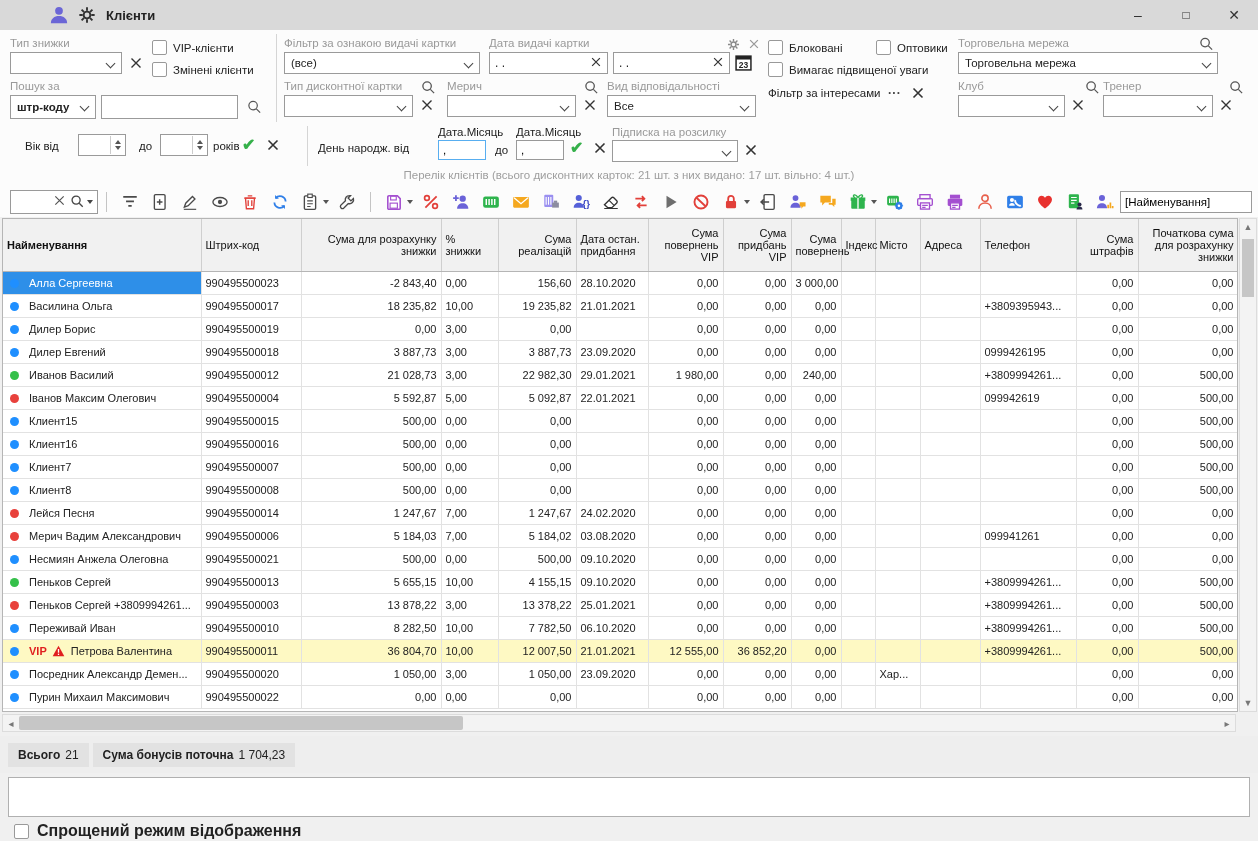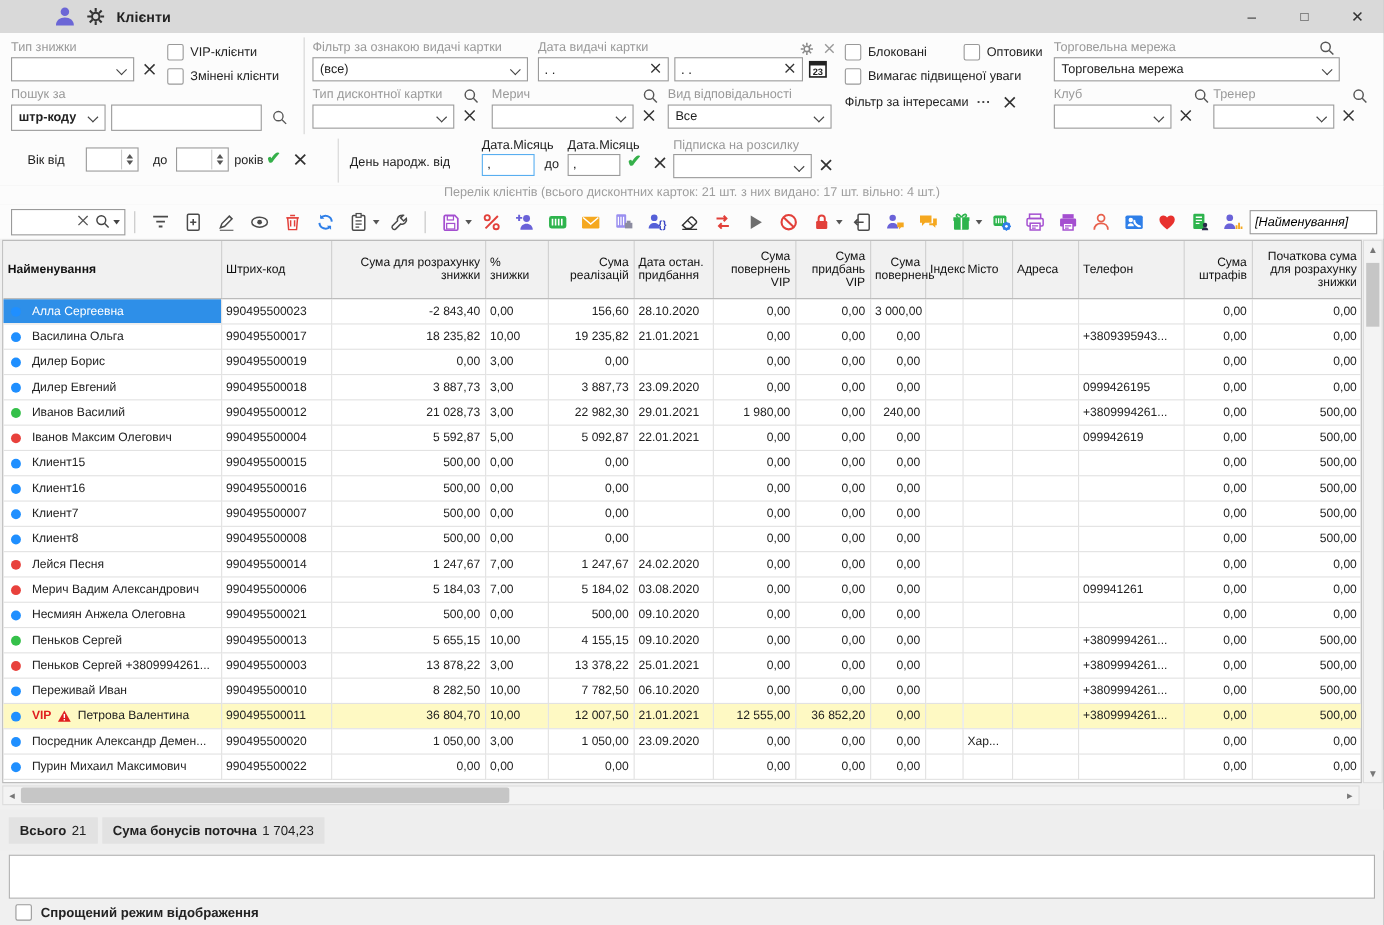--- a/index.html
+++ b/index.html
@@ -45,21 +45,21 @@
   .toolbar{position:absolute;top:186px;left:0;right:0;height:31px;background:#fcfcfc;
     display:flex;align-items:center;padding-left:10px;}
   .tsearch{width:121px;height:24px;background:#fff;border:1px solid #9a9a9a;box-sizing:border-box;
     display:flex;align-items:center;justify-content:flex-end;padding-right:4px;gap:4px;}
   .tsep{width:1px;height:20px;background:#c4c4c4;margin:0 8px;}
   .tbicon{position:relative;width:20px;height:20px;margin:0 5px;display:flex;align-items:center;
     justify-content:center;cursor:default;}
   .tbicon.hasdd{margin-right:12px;}
   .tbicon .caret{position:absolute;right:-9px;top:8px;width:0;height:0;
     border-left:3.5px solid transparent;border-right:3.5px solid transparent;border-top:4px solid #555;}
-  .name-filter{margin-left:auto;margin-right:6px;width:116px;height:22px;font-style:italic;}
+  .name-filter{margin-left:auto;margin-right:6px;width:132px;height:22px;}
   
   .grid{position:absolute;top:218px;left:2px;width:1236px;height:494px;background:#fff;
     border:1px solid #b5b5b5;box-sizing:border-box;overflow:hidden;}
   table.data{border-collapse:collapse;table-layout:fixed;width:1235px;}
   table.data th{background:#f1f1f1;border-right:1px solid #cfcfcf;border-bottom:1px solid #b5b5b5;
     font-size:11px;font-weight:normal;padding:2px 4px;height:48px;vertical-align:middle;color:#111;}
   table.data th.b{font-weight:bold;}
   table.data td{border-right:1px solid #e2e2e2;border-bottom:1px solid #e2e2e2;font-size:11px;
     padding:0 4px;height:22px;white-space:nowrap;overflow:hidden;}
   .al{text-align:left}.ar{text-align:right}
@@ -81,21 +81,21 @@
     justify-content:center;color:#777;font-size:10px;}
   .hscroll .thumb{position:absolute;left:16px;top:1px;height:14px;width:444px;background:#c6c6c6;border-radius:2px;}
   
   .badges{position:absolute;top:736px;left:0;right:0;height:37px;background:#eeeeee;
     display:flex;align-items:center;padding-left:8px;gap:4px;}
   .chip{background:#e2e2e2;padding:5px 10px;font-size:12px;white-space:nowrap;}
   .chip b{margin-right:5px;}
   .comment{position:absolute;top:777px;left:8px;width:1242px;height:40px;background:#fff;
     border:1px solid #b0b0b0;box-sizing:border-box;}
   .simplemode{position:absolute;top:822px;left:14px;display:flex;align-items:center;gap:8px;
-    font-weight:bold;font-size:12px;}
+    font-weight:bold;font-size:16px;}
   .simplemode .box{width:13px;height:13px;background:#fff;border:1px solid #999;border-radius:2px;}
 </style>
 </head>
 <body>
 
 <div class="window">
 
   <div class="titlebar">
     <span class="tb-ic">
       <svg width="22" height="20" viewBox="0 0 16 16">

